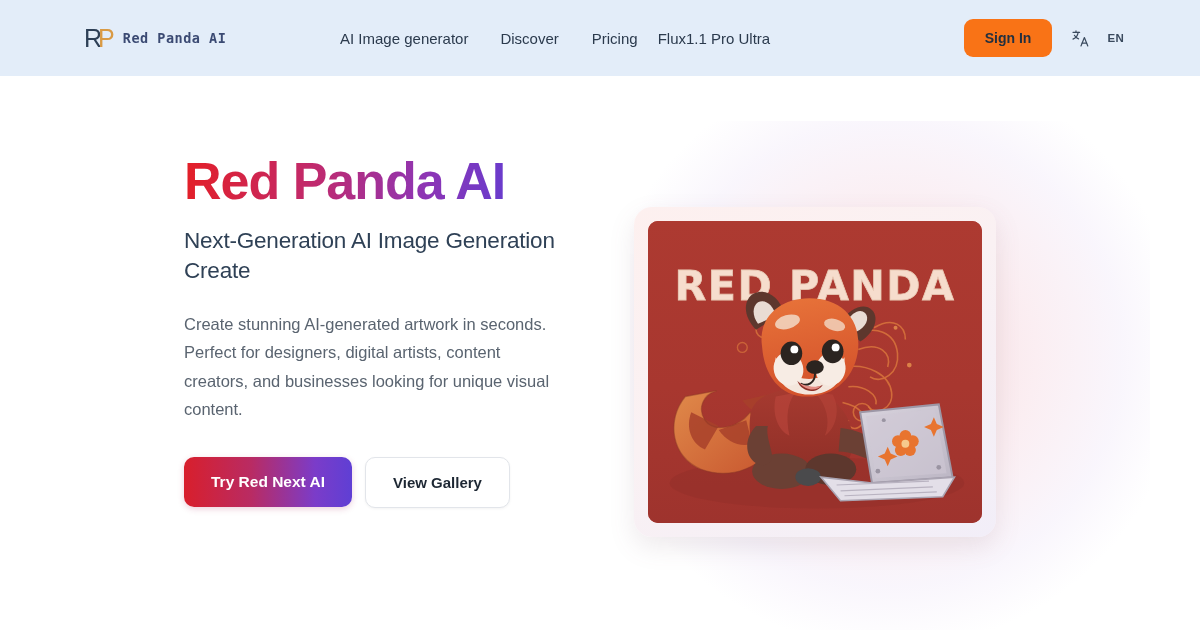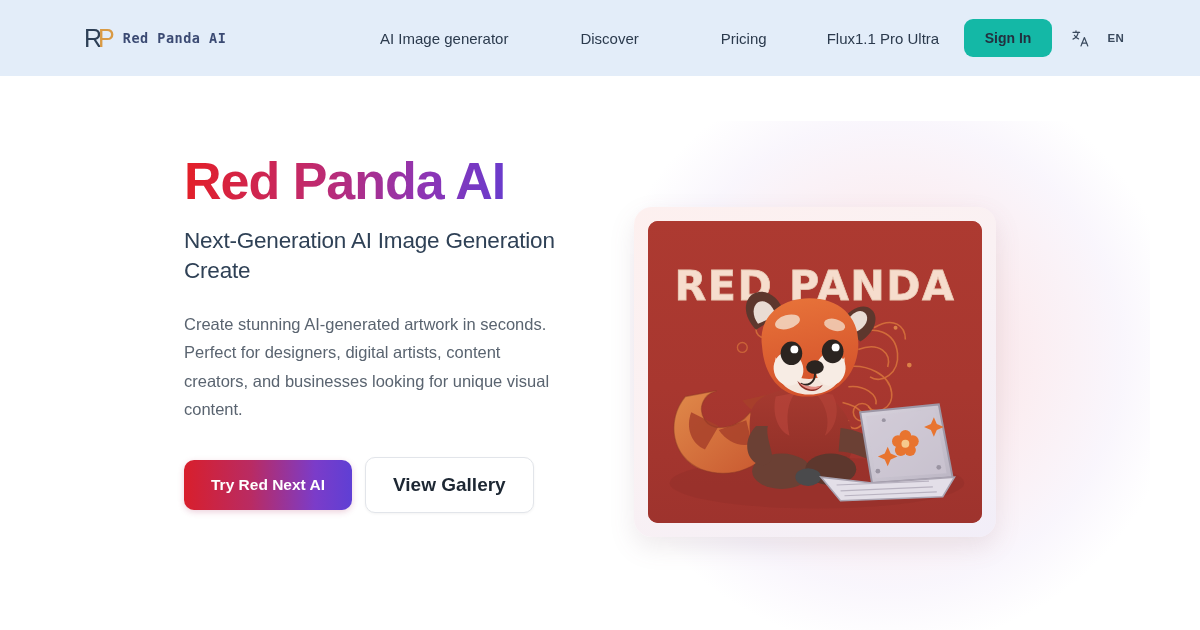--- a/index.html
+++ b/index.html
@@ -62,36 +62,35 @@
     align-items: center;
     gap: 0;
   }
   .nav-link {
     font-size: 15px;
     color: #2b3a4d;
     text-decoration: none;
     padding: 0 34px 0 0;
     white-space: nowrap;
     cursor: pointer;
-    margin-left: 40px;
   }
   .nav-link:nth-child(1) { padding-right: 32px; }
-  .nav-link:nth-child(2) { padding-right: 42px; }
+  .nav-link:nth-child(2) { padding-right: 33px; }
   .nav-link:nth-child(3) { padding-right: 20px; }
   .nav-link:last-child { padding-right: 0; }
 
   .header-right {
     position: absolute;
     right: 76px;
     display: flex;
     align-items: center;
     gap: 19px;
   }
   .signin-btn {
-    background: #14b8a6;
+    background: #f97316;
     color: #23303f;
     font-size: 14px;
     font-weight: 700;
     border: none;
     border-radius: 9px;
     padding: 11px 21px;
     cursor: pointer;
     font-family: "Liberation Sans", sans-serif;
   }
   .lang {
@@ -172,21 +171,21 @@
     border: none;
     border-radius: 10px;
     padding: 16px 27px;
     cursor: pointer;
     font-family: "Liberation Sans", sans-serif;
     box-shadow: 0 2px 6px rgba(170,40,90,0.22);
   }
   .btn-secondary {
     background: #ffffff;
     color: #1d2733;
-    font-size: 19px;
+    font-size: 15px;
     font-weight: 700;
     border: 1px solid #e2e5ea;
     border-radius: 10px;
     padding: 16px 27px;
     cursor: pointer;
     font-family: "Liberation Sans", sans-serif;
     box-shadow: 0 1px 3px rgba(0,0,0,0.05);
   }
 
   

